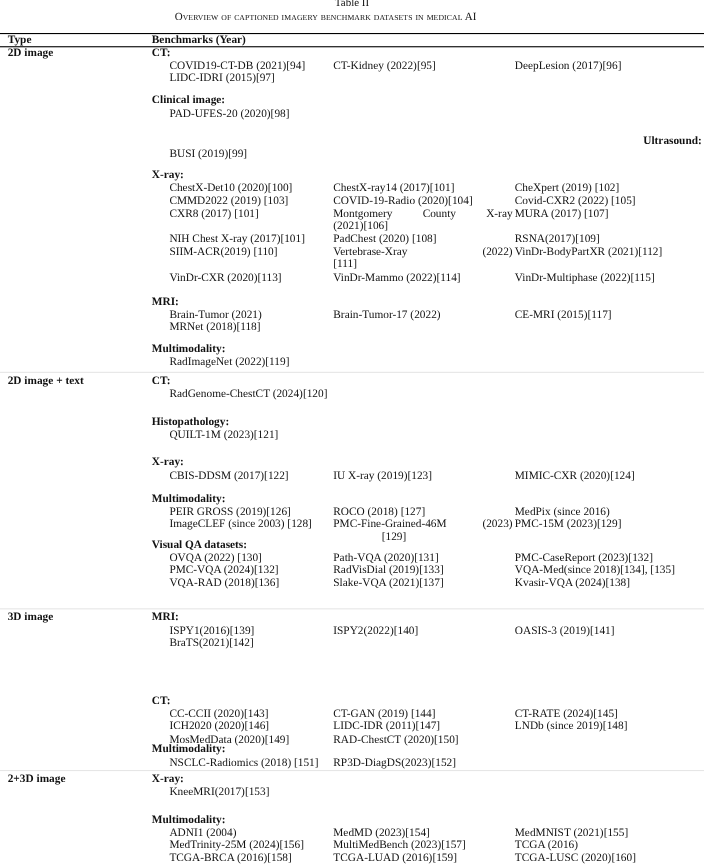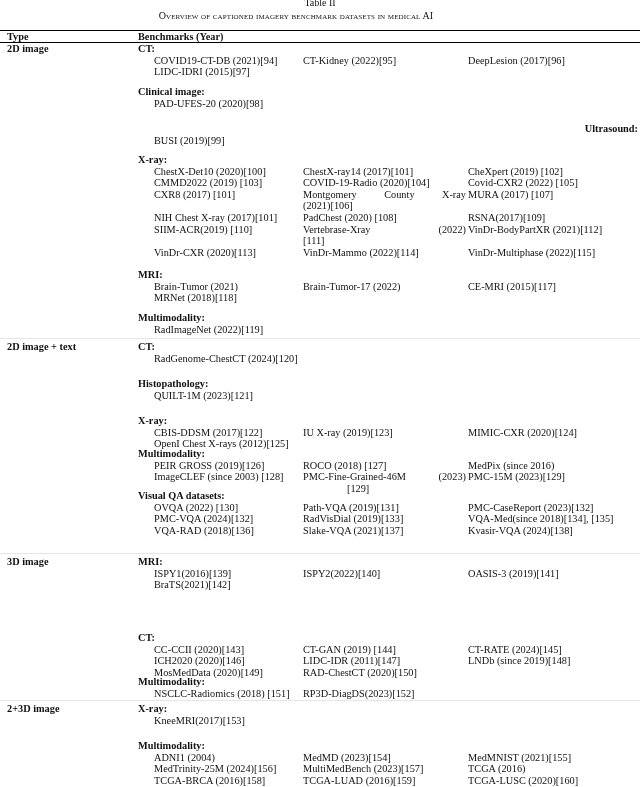--- a/index.html
+++ b/index.html
@@ -158,25 +158,20 @@
           <span class="cell c2"></span>
         </div>
       </div>
       <div class="section" style="top: 74px;">
         <div class="section-title">X-ray:</div>
         <div class="row">
           <span class="cell c0">CBIS-DDSM (2017)[122]</span>
           <span class="cell c1">IU X-ray (2019)[123]</span>
           <span class="cell c2">MIMIC-CXR (2020)[124]</span>
         </div>
-        <div class="row">
-          <span class="cell c0">OpenI Chest X-rays (2012)[125]</span>
-          <span class="cell c1"></span>
-          <span class="cell c2"></span>
-        </div>
       </div>
       <div class="section" style="top: 107px;">
         <div class="section-title">Multimodality:</div>
         <div class="row">
           <span class="cell c0">PEIR GROSS (2019)[126]</span>
           <span class="cell c1">ROCO (2018) [127]</span>
           <span class="cell c2">MedPix (since 2016)</span>
         </div>
         <div class="row tall">
           <span class="cell c0">ImageCLEF (since 2003) [128]</span>
@@ -184,21 +179,21 @@
             <span class="just">PMC-Fine-Grained-46M (2023)</span>
             <span style="display: block; padding-left: 44px;">[129]</span>
           </span>
           <span class="cell c2">PMC-15M (2023)[129]</span>
         </div>
       </div>
       <div class="section" style="top: 149px;">
         <div class="section-title">Visual QA datasets:</div>
         <div class="row">
           <span class="cell c0">OVQA (2022) [130]</span>
-          <span class="cell c1">Path-VQA (2019)[131]</span>
+          <span class="cell c1">Path-VQA (2020)[131]</span>
           <span class="cell c2">PMC-CaseReport (2023)[132]</span>
         </div>
         <div class="row">
           <span class="cell c0">PMC-VQA (2024)[132]</span>
           <span class="cell c1">RadVisDial (2019)[133]</span>
           <span class="cell c2">VQA-Med(since 2018)[134], [135]</span>
         </div>
         <div class="row">
           <span class="cell c0">VQA-RAD (2018)[136]</span>
           <span class="cell c1">Slake-VQA (2021)[137]</span>

